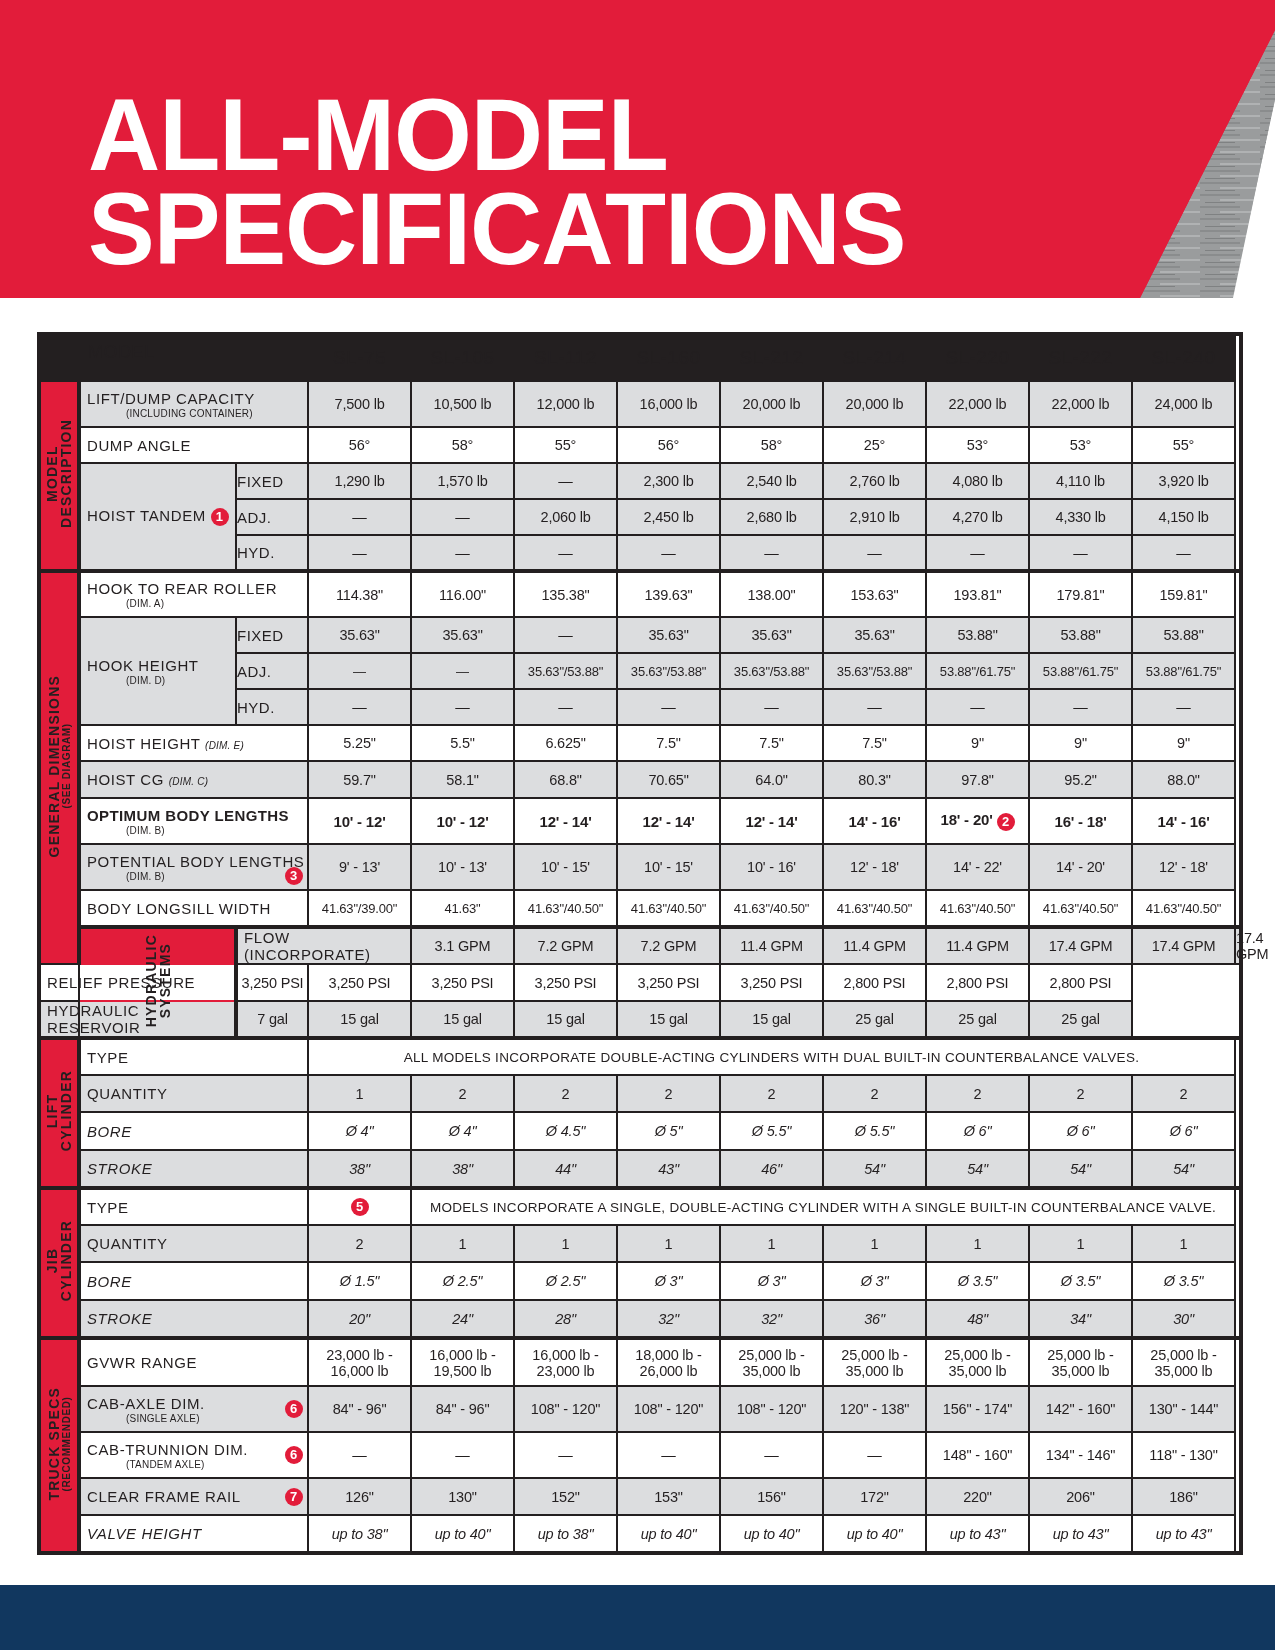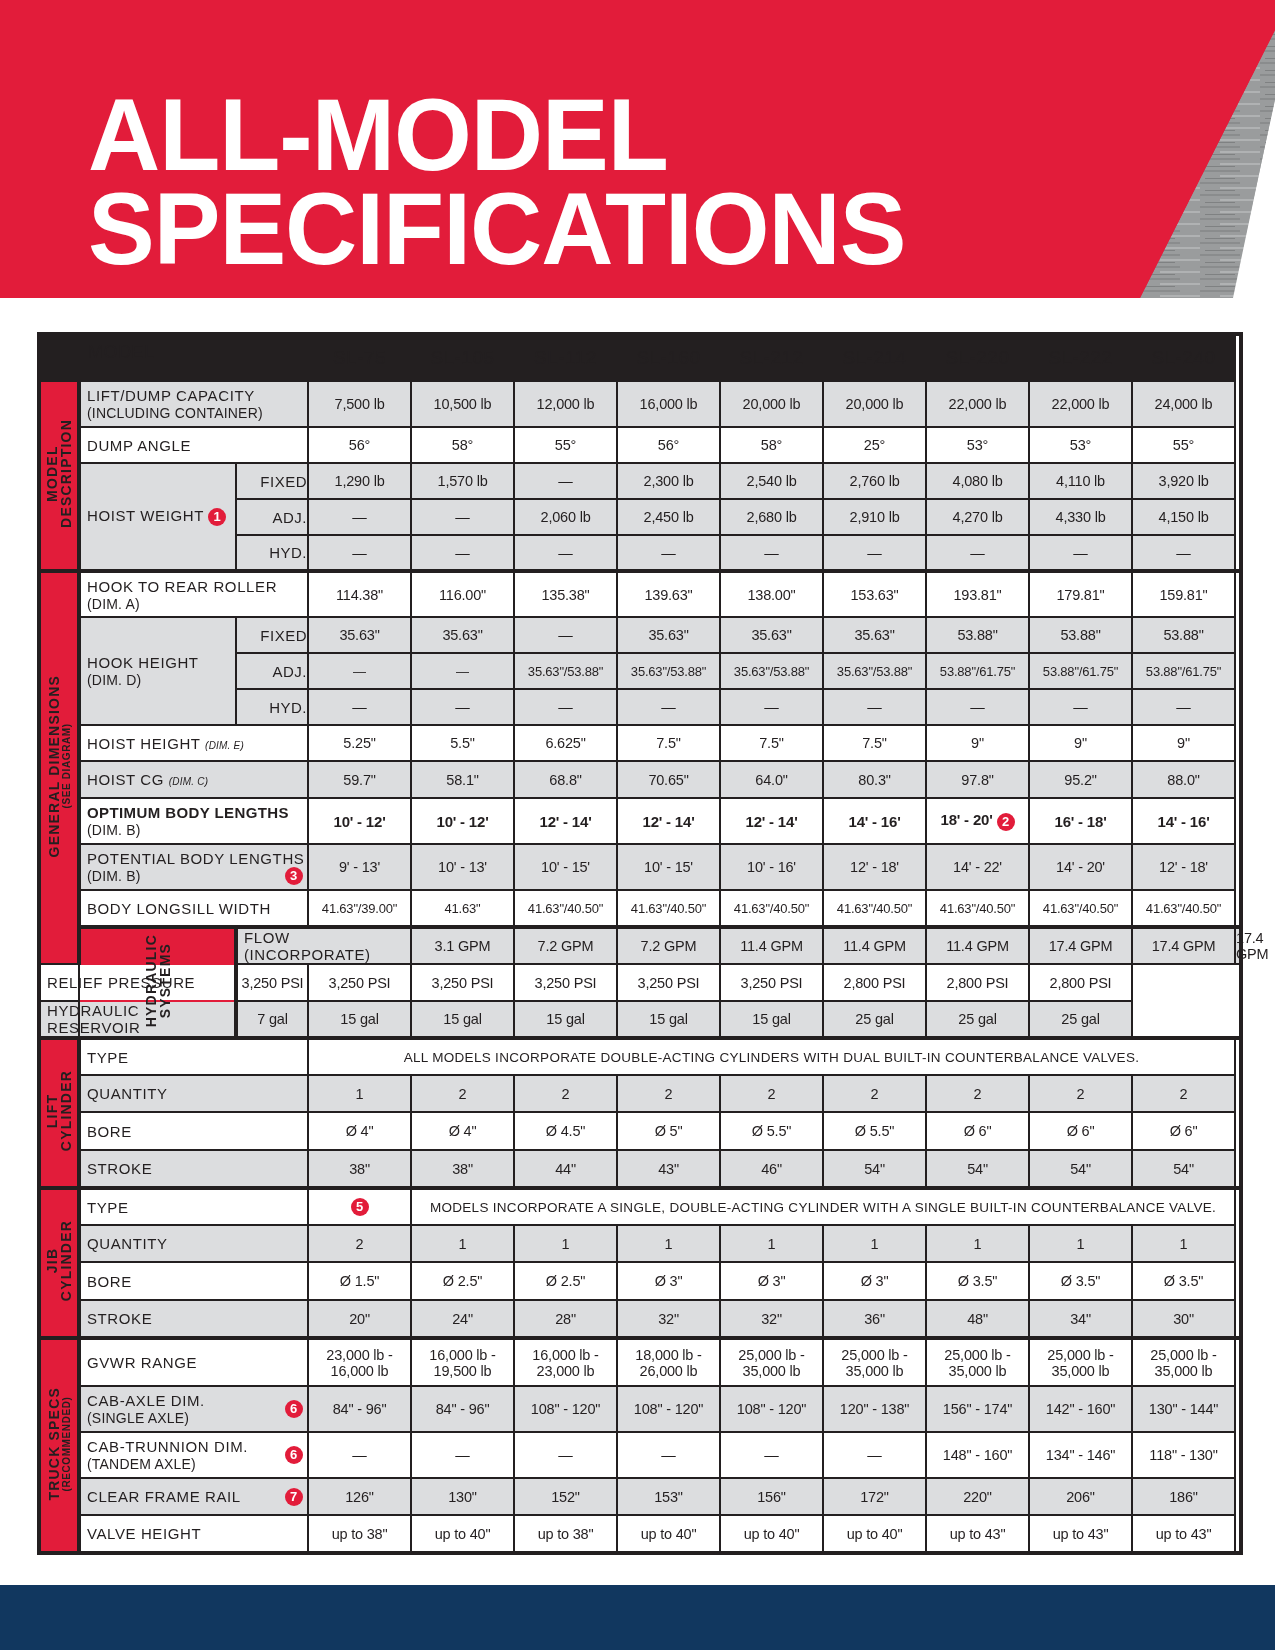--- a/index.html
+++ b/index.html
@@ -13,32 +13,32 @@
   table.spec { position:absolute; left:37px; top:332px; border-collapse:collapse; table-layout:fixed; width:1206px; border:4px solid #231f20; }
   table.spec td, table.spec th { border:2px solid #231f20; padding:0; font-family:"Liberation Sans", sans-serif; color:#231f20; font-weight:normal; }
   .hdr th { background:#231f20; color:#ffffff; height:38px; font-weight:bold; font-size:19px; border-color:#231f20; text-align:center; letter-spacing:0.5px; }
   .hdr th.model-label { text-align:left; padding-left:8px; font-size:18px; vertical-align:top; padding-top:6px; }
   .cat { background:#e21c3a; color:#ffffff; width:38px; text-align:center; vertical-align:middle; border-right:4px solid #231f20 !important; }
   .cat .vert { writing-mode:vertical-rl; transform:rotate(180deg); display:inline-block; font-weight:bold; font-size:14px; line-height:14px; letter-spacing:1.2px; text-align:center; white-space:nowrap; }
   .cat .vert small { display:block; font-size:10px; line-height:11px; letter-spacing:0.6px; }
   .g { background:#dcdddf; }
   .w { background:#ffffff; }
   td.lbl { text-align:left; padding-left:6px !important; font-size:15px; letter-spacing:0.6px; position:relative; }
-  td.lbl .sub { display:block; font-size:14px; letter-spacing:0.2px; margin-top:1px; }
+  td.lbl .sub { display:block; font-size:10px; letter-spacing:0.2px; margin-top:1px;margin-left:39px; }
   td.lbl .inl { font-size:10px; letter-spacing:0.2px;font-style:italic; }
   td.lbl.bold { font-weight:bold; letter-spacing:0.4px; }
-  td.sublbl { text-align:right; font-size:15px; letter-spacing:0.5px; border-left:2px dashed #231f20 !important; }
+  td.sublbl { text-align:left; font-size:15px; letter-spacing:0.5px; border-left:2px dashed #231f20 !important; }
   td.v { text-align:center; font-size:14.5px; letter-spacing:-0.2px; }
   td.v.bold { font-weight:bold; font-size:15px; }
   td.span { text-align:center; font-size:13.5px; letter-spacing:0.3px;margin-left:20px; }
   tr.dash-top td.dt { border-top:2px dashed #231f20 !important; }
   .badge { display:inline-block; width:18px; height:18px; border-radius:50%; background:#e21c3a; color:#fff; font-weight:bold; font-size:13px; line-height:18px; text-align:center; vertical-align:middle; }
   td.lbl .badge.abs { position:absolute; right:4px; top:50%; margin-top:-9px; }
   td.lbl .badge.abs-low { position:absolute; right:4px; bottom:4px; }
-  .r36 { height:36px; } .r37 { height:37px; } .r38 { height:38px; } .r46 { height:46px; } .r48 { height:48px; }
+  .r36 { height:36px; } .r37 { height:37px; } .r38 { height:38px;font-style:italic; } .r46 { height:46px; } .r48 { height:48px; }
 </style>
 </head>
 <body>
 
 <div class="hero">
   <svg width="1275" height="298" viewBox="0 0 1275 298">
     <defs>
       <pattern id="brushed" width="60" height="12" patternUnits="userSpaceOnUse">
         <rect width="60" height="12" fill="#9a9c9d"></rect>
         <rect y="2" width="40" height="2" fill="#8a8c8d"></rect>
@@ -107,21 +107,21 @@
     <td class="v">58°</td>
     <td class="v">55°</td>
     <td class="v">56°</td>
     <td class="v">58°</td>
     <td class="v">25°</td>
     <td class="v">53°</td>
     <td class="v">53°</td>
     <td class="v">55°</td>
   </tr>
   <tr class="g r36">
-    <td class="lbl" rowspan="3"><span>HOIST WEIGHT</span> <span class="badge">1</span></td>
+    <td class="lbl" rowspan="3"><span>HOIST TANDEM</span> <span class="badge">1</span></td>
     <td class="sublbl">FIXED</td>
     <td class="v">1,290 lb</td>
     <td class="v">1,570 lb</td>
     <td class="v">—</td>
     <td class="v">2,300 lb</td>
     <td class="v">2,540 lb</td>
     <td class="v">2,760 lb</td>
     <td class="v">4,080 lb</td>
     <td class="v">4,110 lb</td>
     <td class="v">3,920 lb</td>

